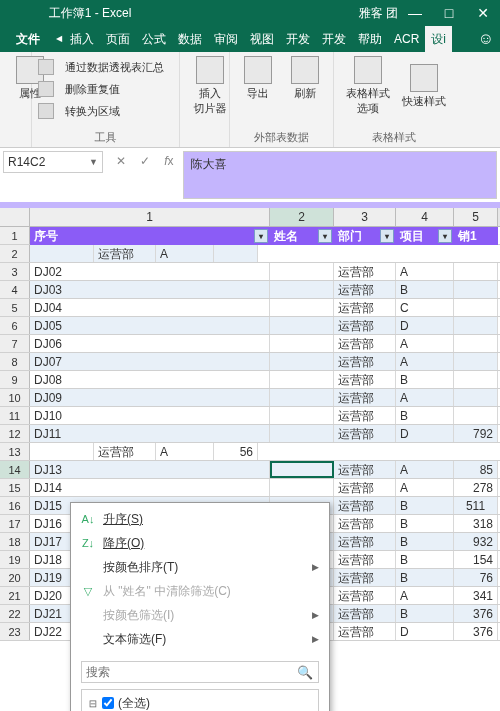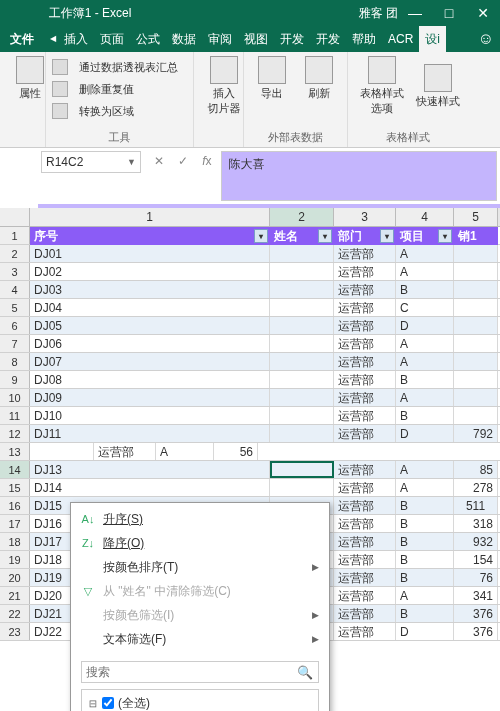--- a/index.html
+++ b/index.html
@@ -9,36 +9,36 @@
 .titlebar { background: #0b6b4f; height: 26px; display: flex; align-items: center; color: #fff; }
 .titlebar .doc { flex: 0 0 180px; text-align: center; font-size: 12px; }
 .titlebar .center { flex: 1; text-align: right; font-size: 12px; }
 .titlebar .wc { width: 34px; text-align: center; cursor: pointer; }
 .titlebar .close { background: rgba(0,0,0,0); }
 .titlebar .wcicon { font-size: 14px; }
 
 
 .tabs { background: #0b6b4f; height: 26px; display: flex; align-items: center; color: #fff; }
 .tab { padding: 0 6px; height: 26px; line-height: 26px; cursor: pointer; font-size: 12px; }
-.tab.file { background: #0b6b4f; font-weight: bold; padding: 0 10px; }
+.tab.file { background: #0b6b4f; font-weight: bold; padding: 0 10px; margin-left: 6px; }
 .tab.arrow { width: 14px; text-align: center; font-size: 8px; }
 .tab.active { background: #f3f3f3; color: #0b6b4f; }
 .tab.smiley { margin-left: auto; font-size: 16px; }
 
 
 .ribbon { background: #f3f3f3; border-bottom: 1px solid #ccc; height: 96px; display: flex; }
 .rgroup { border-right: 1px solid #ddd; padding: 4px 6px 2px; display: flex; flex-direction: column; }
 .rgroup .cap { text-align: center; color: #666; font-size: 11px; margin-top: auto; }
 .rowb { display: flex; align-items: center; height: 22px; gap: 11px; cursor: pointer; font-size: 11px; color: #333; }
 .micon { width: 16px; height: 16px; background: #ddd; border: 1px solid #aaa; display: inline-block; }
 .bigbtn { display: flex; flex-direction: column; align-items: center; justify-content: center; width: 48px; cursor: pointer; gap: 2px; font-size: 11px; }
 .bigicon { width: 28px; height: 28px; border: 1px solid #999; background: #e8e8e8; }
 
 
-.fxrow { display: flex; border-bottom: 4px solid #c4b5fd; height: 60px; margin-left: 38px; }
+.fxrow { display: flex; border-bottom: 6px solid #c4b5fd; height: 60px; }
 .namebox { width: 100px; border: 1px solid #ccc; margin: 3px; height: 22px; display: flex; align-items: center; padding: 0 4px; background: #fff; }
 .namebox .dd { margin-left: auto; font-size: 9px; color: #666; }
 .fxicons { display: flex; align-items: flex-start; gap: 14px; padding: 6px 10px 0; color: #888; }
 .fxicons span { cursor: pointer; }
 .fxval { flex: 1; border: 1px solid #ccc; margin: 3px 3px 3px 0; padding: 4px 6px; background: #c4b5fd; }
 
 
 .grid { position: relative; }
 .hrow { display: flex; background: #e6e6e6; border-bottom: 1px solid #bbb; }
 .corner { width: 30px; height: 18px; border-right: 1px solid #bbb; background: #eee; }
@@ -95,21 +95,21 @@
   <div class="tab">视图</div>
   <div class="tab">开发</div>
   <div class="tab">开发</div>
   <div class="tab">帮助</div>
   <div class="tab">ACR</div>
   <div class="tab active">设i</div>
   <div class="tab smiley">☺</div>
 </div>
 
 <div class="ribbon">
-  <div class="rgroup" style="width:46px">
+  <div class="rgroup" style="width:32px">
     <div class="bigbtn">
       <span class="bigicon"></span>
       <span>属性</span>
     </div>
   </div>
   <div class="rgroup" style="width:148px">
     <div class="rowb">
         <span class="micon"></span>
         <span>通过数据透视表汇总</span>
       </div>
@@ -201,21 +201,20 @@
         <span class="fbtn">▾</span>
       </div>
     <div class="thcell c5">
         <span>销1</span>
       </div>
   </div>
 
   <div class="rows" id="rows">
       <div class="r">
         <div class="rh">2</div>
-        <div class="cell c1 band0">DJ01</div>
         <div class="cell c2 band0"></div>
         <div class="cell c3 band0">运营部</div>
         <div class="cell c4 band0">A</div>
         <div class="cell c5 band0" style="text-align:right"></div>
       </div>
       <div class="r">
         <div class="rh">3</div>
         <div class="cell c1 band1">DJ02</div>
         <div class="cell c2 band1"></div>
         <div class="cell c3 band1">运营部</div>

